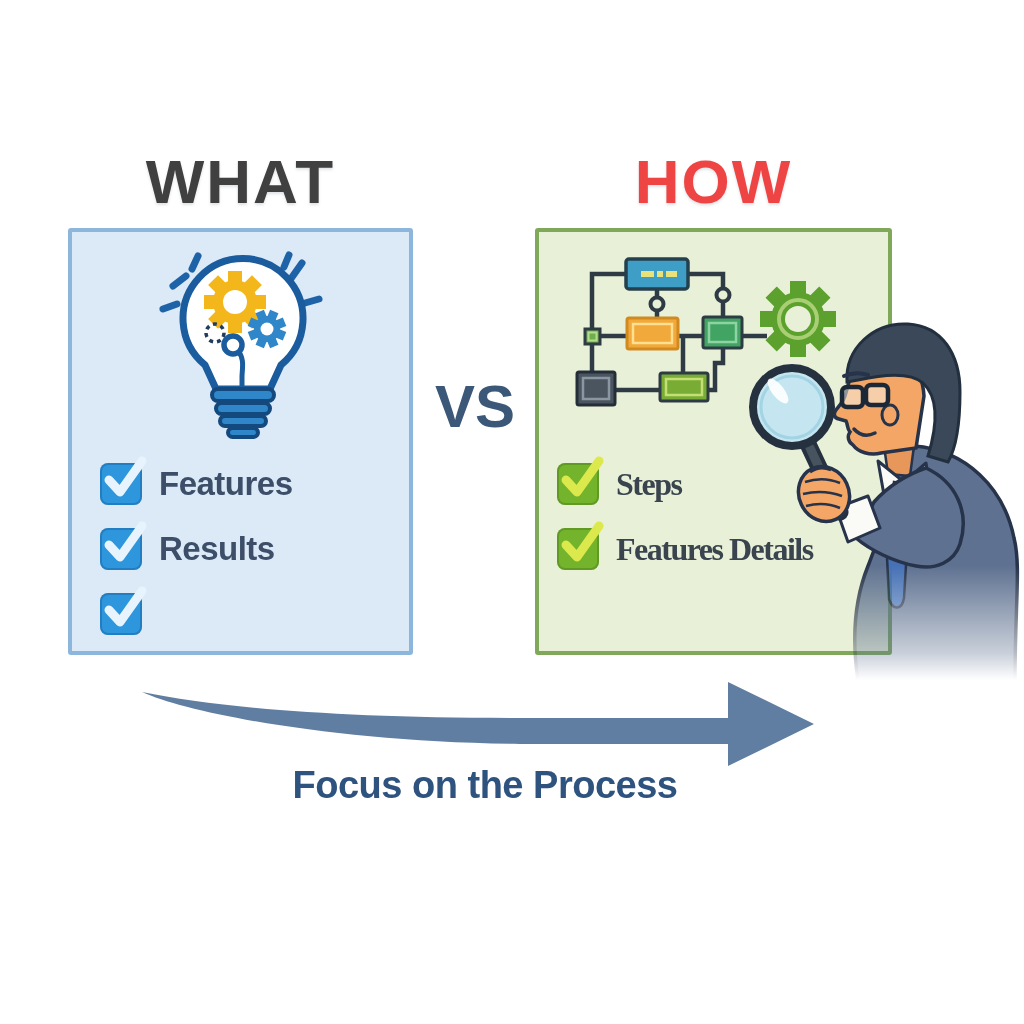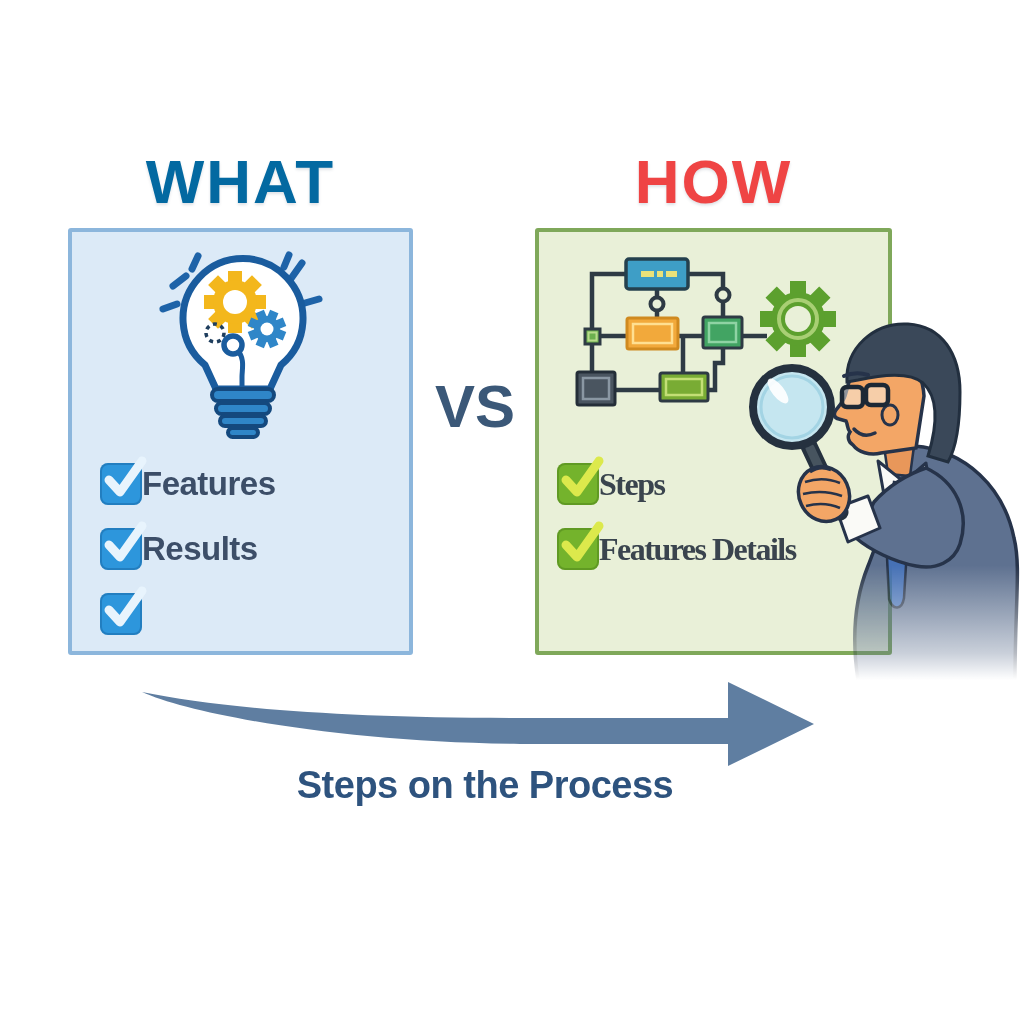--- a/index.html
+++ b/index.html
@@ -1,36 +1,36 @@
 <!DOCTYPE html>
 <html><head>
 <meta charset="utf-8">
 <style>
   html,body{margin:0;padding:0;background:#fff;}
   .stage{position:relative;width:1024px;height:1024px;background:#ffffff;
          font-family:"Liberation Sans",sans-serif;overflow:hidden;}
   .title{position:absolute;margin:0;font-weight:bold;font-size:62px;letter-spacing:2px;
          text-align:center;text-shadow:0 2px 3px rgba(40,60,90,0.15);}
-  .title-what{left:68px;top:146px;width:345px;color:#0369a1;}
+  .title-what{left:68px;top:146px;width:345px;color:#404040;}
   .title-how{left:535px;top:146px;width:357px;color:#ef4444;}
   .panel{position:absolute;top:228px;height:427px;box-sizing:border-box;border-radius:3px;}
   .panel-left{left:68px;width:345px;background:#DCEAF7;border:4px solid #8CB6DC;}
   .panel-right{left:535px;width:357px;background:#E9F0D8;border:4px solid #7FA85A;font-family:Liberation Serif, serif;}
   .vs{position:absolute;left:416px;top:372px;width:118px;text-align:center;
       font-size:60px;font-weight:bold;color:#3B5878;}
   .svg-abs{position:absolute;}
   .checklist{position:absolute;list-style:none;margin:0;padding:0;}
   .panel-left .checklist{left:28px;top:230px;}
   .panel-right .checklist{left:18px;top:230px;}
   .checklist li{display:flex;align-items:center;height:44px;margin-bottom:21px;}
   .cb{position:relative;width:42px;height:42px;border-radius:8px;flex:0 0 42px;}
   .cb svg{position:absolute;left:1px;top:-10px;overflow:visible;}
   .cb-blue{background:#2D96DC;box-shadow:inset 0 0 0 2px rgba(13,84,140,0.35);}
   .cb-green{background:#74B32C;box-shadow:inset 0 0 0 2px rgba(60,110,20,0.35);}
-  .item-label{font-weight:bold;white-space:nowrap;}
+  .item-label{margin-left:17px;font-weight:bold;white-space:nowrap;}
   .panel-left .item-label{color:#3C4E68;font-size:33px;letter-spacing:-0.5px;}
   .panel-right .item-label{color:#3A444E;font-size:32px;letter-spacing:-1.5px;}
   .caption{position:absolute;left:250px;top:764px;width:470px;text-align:center;
            font-size:38px;font-weight:bold;color:#2E537E;letter-spacing:-0.5px;}
 </style>
 </head>
 <body>
 
 <div class="stage">
 
@@ -227,15 +227,15 @@
         <circle cx="74" cy="109" r="31" fill="none" stroke="#A3D4E4" stroke-width="3"></circle>
         <ellipse cx="60" cy="93" rx="6" ry="15" transform="rotate(-38 60 93)" fill="#ffffff" opacity="0.9"></ellipse>
       </g>
     </g>
   </svg>
 
   <svg class="svg-abs" style="left:130px;top:672px;" width="700" height="110" viewBox="0 0 700 110">
     <path d="M12,20 C90,36 210,46 390,46 L598,46 L598,10 L684,52 L598,94 L598,72 L390,72 C210,70 60,42 12,20 Z" fill="#5F7EA1"></path>
   </svg>
 
-  <div class="caption">Steps on the Process</div>
+  <div class="caption">Focus on the Process</div>
 
 </div>
 
 </body></html>

